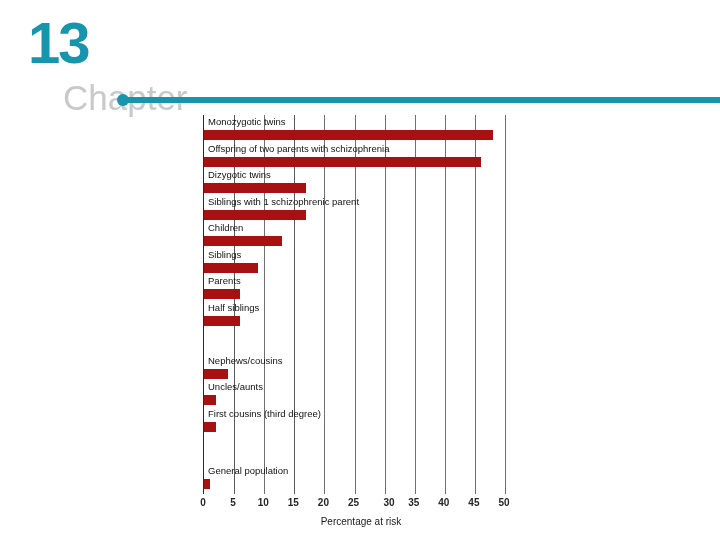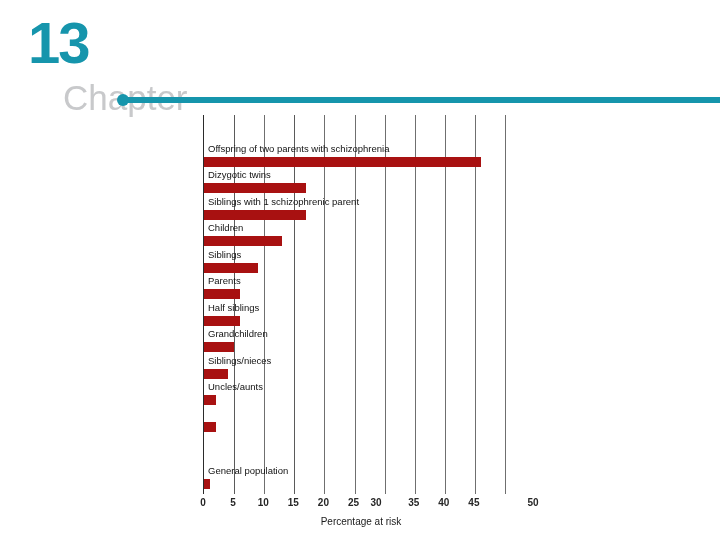--- a/index.html
+++ b/index.html
@@ -143,20 +143,24 @@
       <div class="gridline major" style="left: 30.1px;"></div>
       <div class="gridline" style="left: 60.2px;"></div>
       <div class="gridline major" style="left: 90.3px;"></div>
       <div class="gridline" style="left: 120.4px;"></div>
       <div class="gridline" style="left: 150.5px;"></div>
       <div class="gridline" style="left: 180.6px;"></div>
       <div class="gridline" style="left: 210.7px;"></div>
       <div class="gridline" style="left: 240.8px;"></div>
       <div class="gridline" style="left: 270.9px;"></div>
       <div class="gridline" style="left: 301px;"></div>
+      <div class="bar-row" style="top: 0px;">
+        <div class="bar-label">Monozygotic twins</div>
+        <div class="bar" style="width: 288.96px; background: rgb(168, 17, 17);"></div>
+      </div>
       <div class="bar-row" style="top: 26.5px;">
         <div class="bar-label">Offspring of two parents with schizophrenia</div>
         <div class="bar" style="width: 276.92px; background: rgb(168, 17, 17);"></div>
       </div>
       <div class="bar-row" style="top: 53px;">
         <div class="bar-label">Dizygotic twins</div>
         <div class="bar" style="width: 102.34px; background: rgb(168, 17, 17);"></div>
       </div>
       <div class="bar-row" style="top: 79.5px;">
         <div class="bar-label">Siblings with 1 schizophrenic parent</div>
@@ -171,47 +175,44 @@
         <div class="bar" style="width: 54.18px; background: rgb(168, 17, 17);"></div>
       </div>
       <div class="bar-row" style="top: 159px;">
         <div class="bar-label">Parents</div>
         <div class="bar" style="width: 36.12px; background: rgb(168, 17, 17);"></div>
       </div>
       <div class="bar-row" style="top: 185.5px;">
         <div class="bar-label">Half siblings</div>
         <div class="bar" style="width: 36.12px; background: rgb(168, 17, 17);"></div>
       </div>
-      <div class="bar-row" style="top: 212px;">
-        <div class="bar-label">Grandchildren</div>
-        <div class="bar" style="width: 30.1px; background: rgb(168, 17, 17);"></div>
-      </div>
       <div class="bar-row" style="top: 238.5px;">
-        <div class="bar-label">Siblings/nieces</div>
+        <div class="bar-label">Nephews/cousins</div>
         <div class="bar" style="width: 24.08px; background: rgb(168, 17, 17);"></div>
       </div>
       <div class="bar-row" style="top: 265px;">
         <div class="bar-label">Uncles/aunts</div>
         <div class="bar" style="width: 12.04px; background: rgb(168, 17, 17);"></div>
       </div>
       <div class="bar-row" style="top: 291.5px;">
+        <div class="bar-label">First cousins (third degree)</div>
         <div class="bar" style="width: 12.04px; background: rgb(168, 17, 17);"></div>
       </div>
       <div class="bar-row" style="top: 349px;">
         <div class="bar-label">General population</div>
         <div class="bar" style="width: 6.02px; background: rgb(168, 17, 17);"></div>
       </div>
     </div>
   <div id="axis-ticks">
       <div class="tick-label" style="left: 0px;">0</div>
       <div class="tick-label" style="left: 30.1px;">5</div>
       <div class="tick-label" style="left: 60.2px;">10</div>
       <div class="tick-label" style="left: 90.3px;">15</div>
       <div class="tick-label" style="left: 120.4px;">20</div>
       <div class="tick-label" style="left: 150.5px;">25</div>
-      <div class="tick-label" style="left: 173px;">30</div>
+      <div class="tick-label" style="left: 186px;">30</div>
       <div class="tick-label" style="left: 210.7px;">35</div>
       <div class="tick-label" style="left: 240.8px;">40</div>
       <div class="tick-label" style="left: 270.9px;">45</div>
-      <div class="tick-label" style="left: 301px; margin-left: 29px;">50</div>
+      <div class="tick-label" style="left: 301px;">50</div>
     </div>
   <div id="axis-title">Percentage at risk</div>
 </div>
 
 </body></html>

